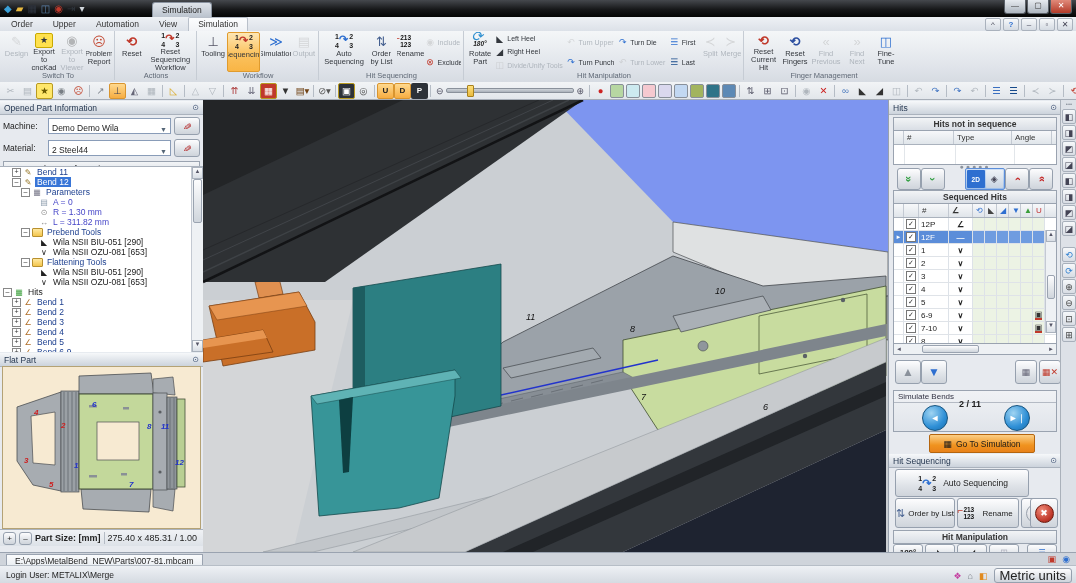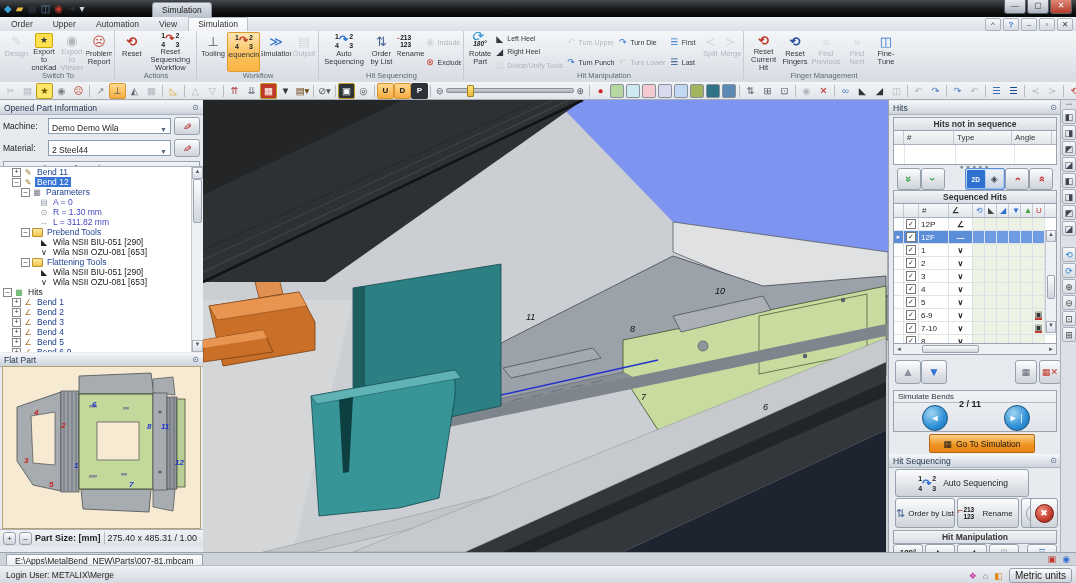--- a/index.html
+++ b/index.html
@@ -156,21 +156,21 @@
          background:linear-gradient(#f6f8fa,#d8dde4);border:1px solid #a8b0bb;border-radius:2px;box-sizing:border-box}
   .stgap{height:10px}
   
   #filebar{left:0;top:552px;width:1076px;height:13px;background:#cfd4db;border-top:1px solid #9aa3b0}
   #filetab{position:absolute;left:6px;top:1px;height:12px;padding:0 8px;background:linear-gradient(#fbfcfd,#e8ecf1);
            border:1px solid #9aa3b0;border-bottom:none;font-size:8.5px;line-height:12px;color:#222}
   #fbicons{position:absolute;right:6px;top:0;display:flex;gap:6px;font-size:9px;line-height:13px}
   #statusbar{left:0;top:565px;width:1076px;height:18px;background:linear-gradient(#eef1f5,#d3d9e0);border-top:1px solid #b7bec7}
   #loginuser{position:absolute;left:6px;top:4px;font-size:8.5px;color:#222}
   #stright{position:absolute;right:4px;top:2px;display:flex;align-items:center;gap:6px;font-size:9px}
-  #units{font-size:10px;color:#222}
+  #units{font-size:13px;color:#222}
 </style>
 </head>
 <body>
 
 <div class="abs" id="titlebar">
   <div id="qat">
       <span class="qic" style="color: rgb(58, 160, 216);">◆</span>
       <span class="qic" style="color: rgb(232, 185, 62);">▰</span>
       <span class="qic" style="color: rgb(47, 53, 64);">▦</span>
       <span class="qic" style="color: rgb(90, 128, 168);">◫</span>

